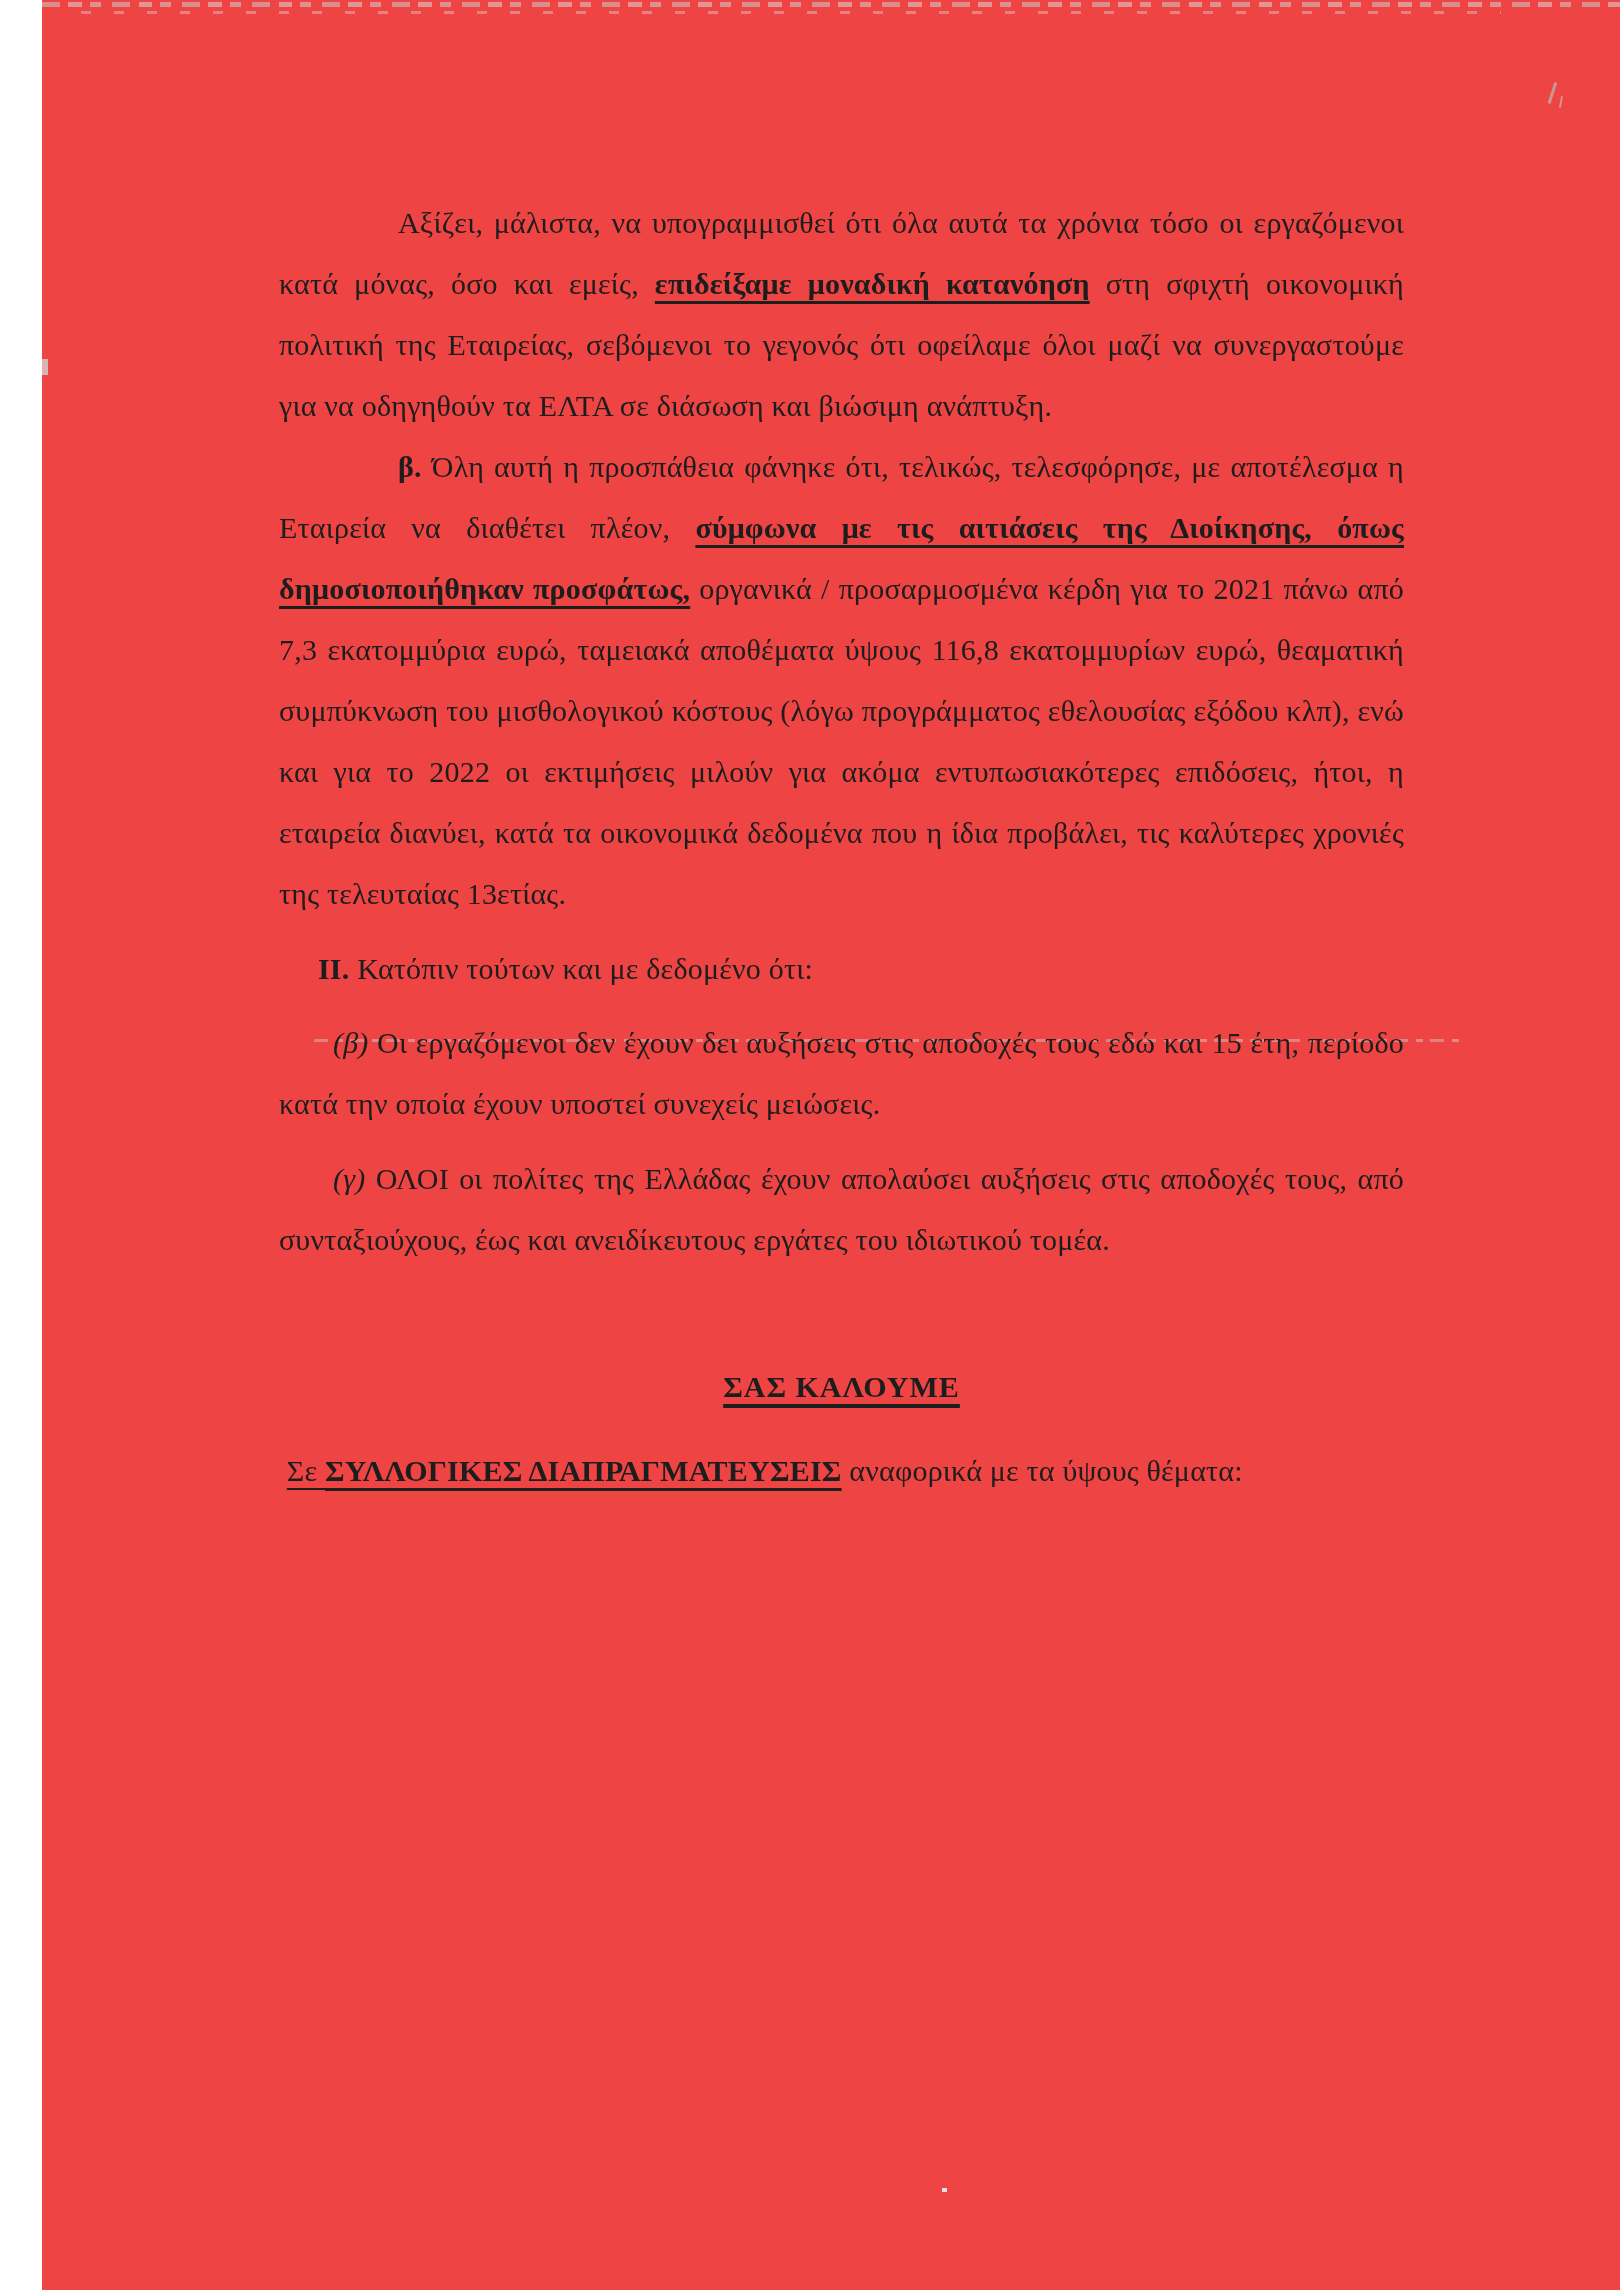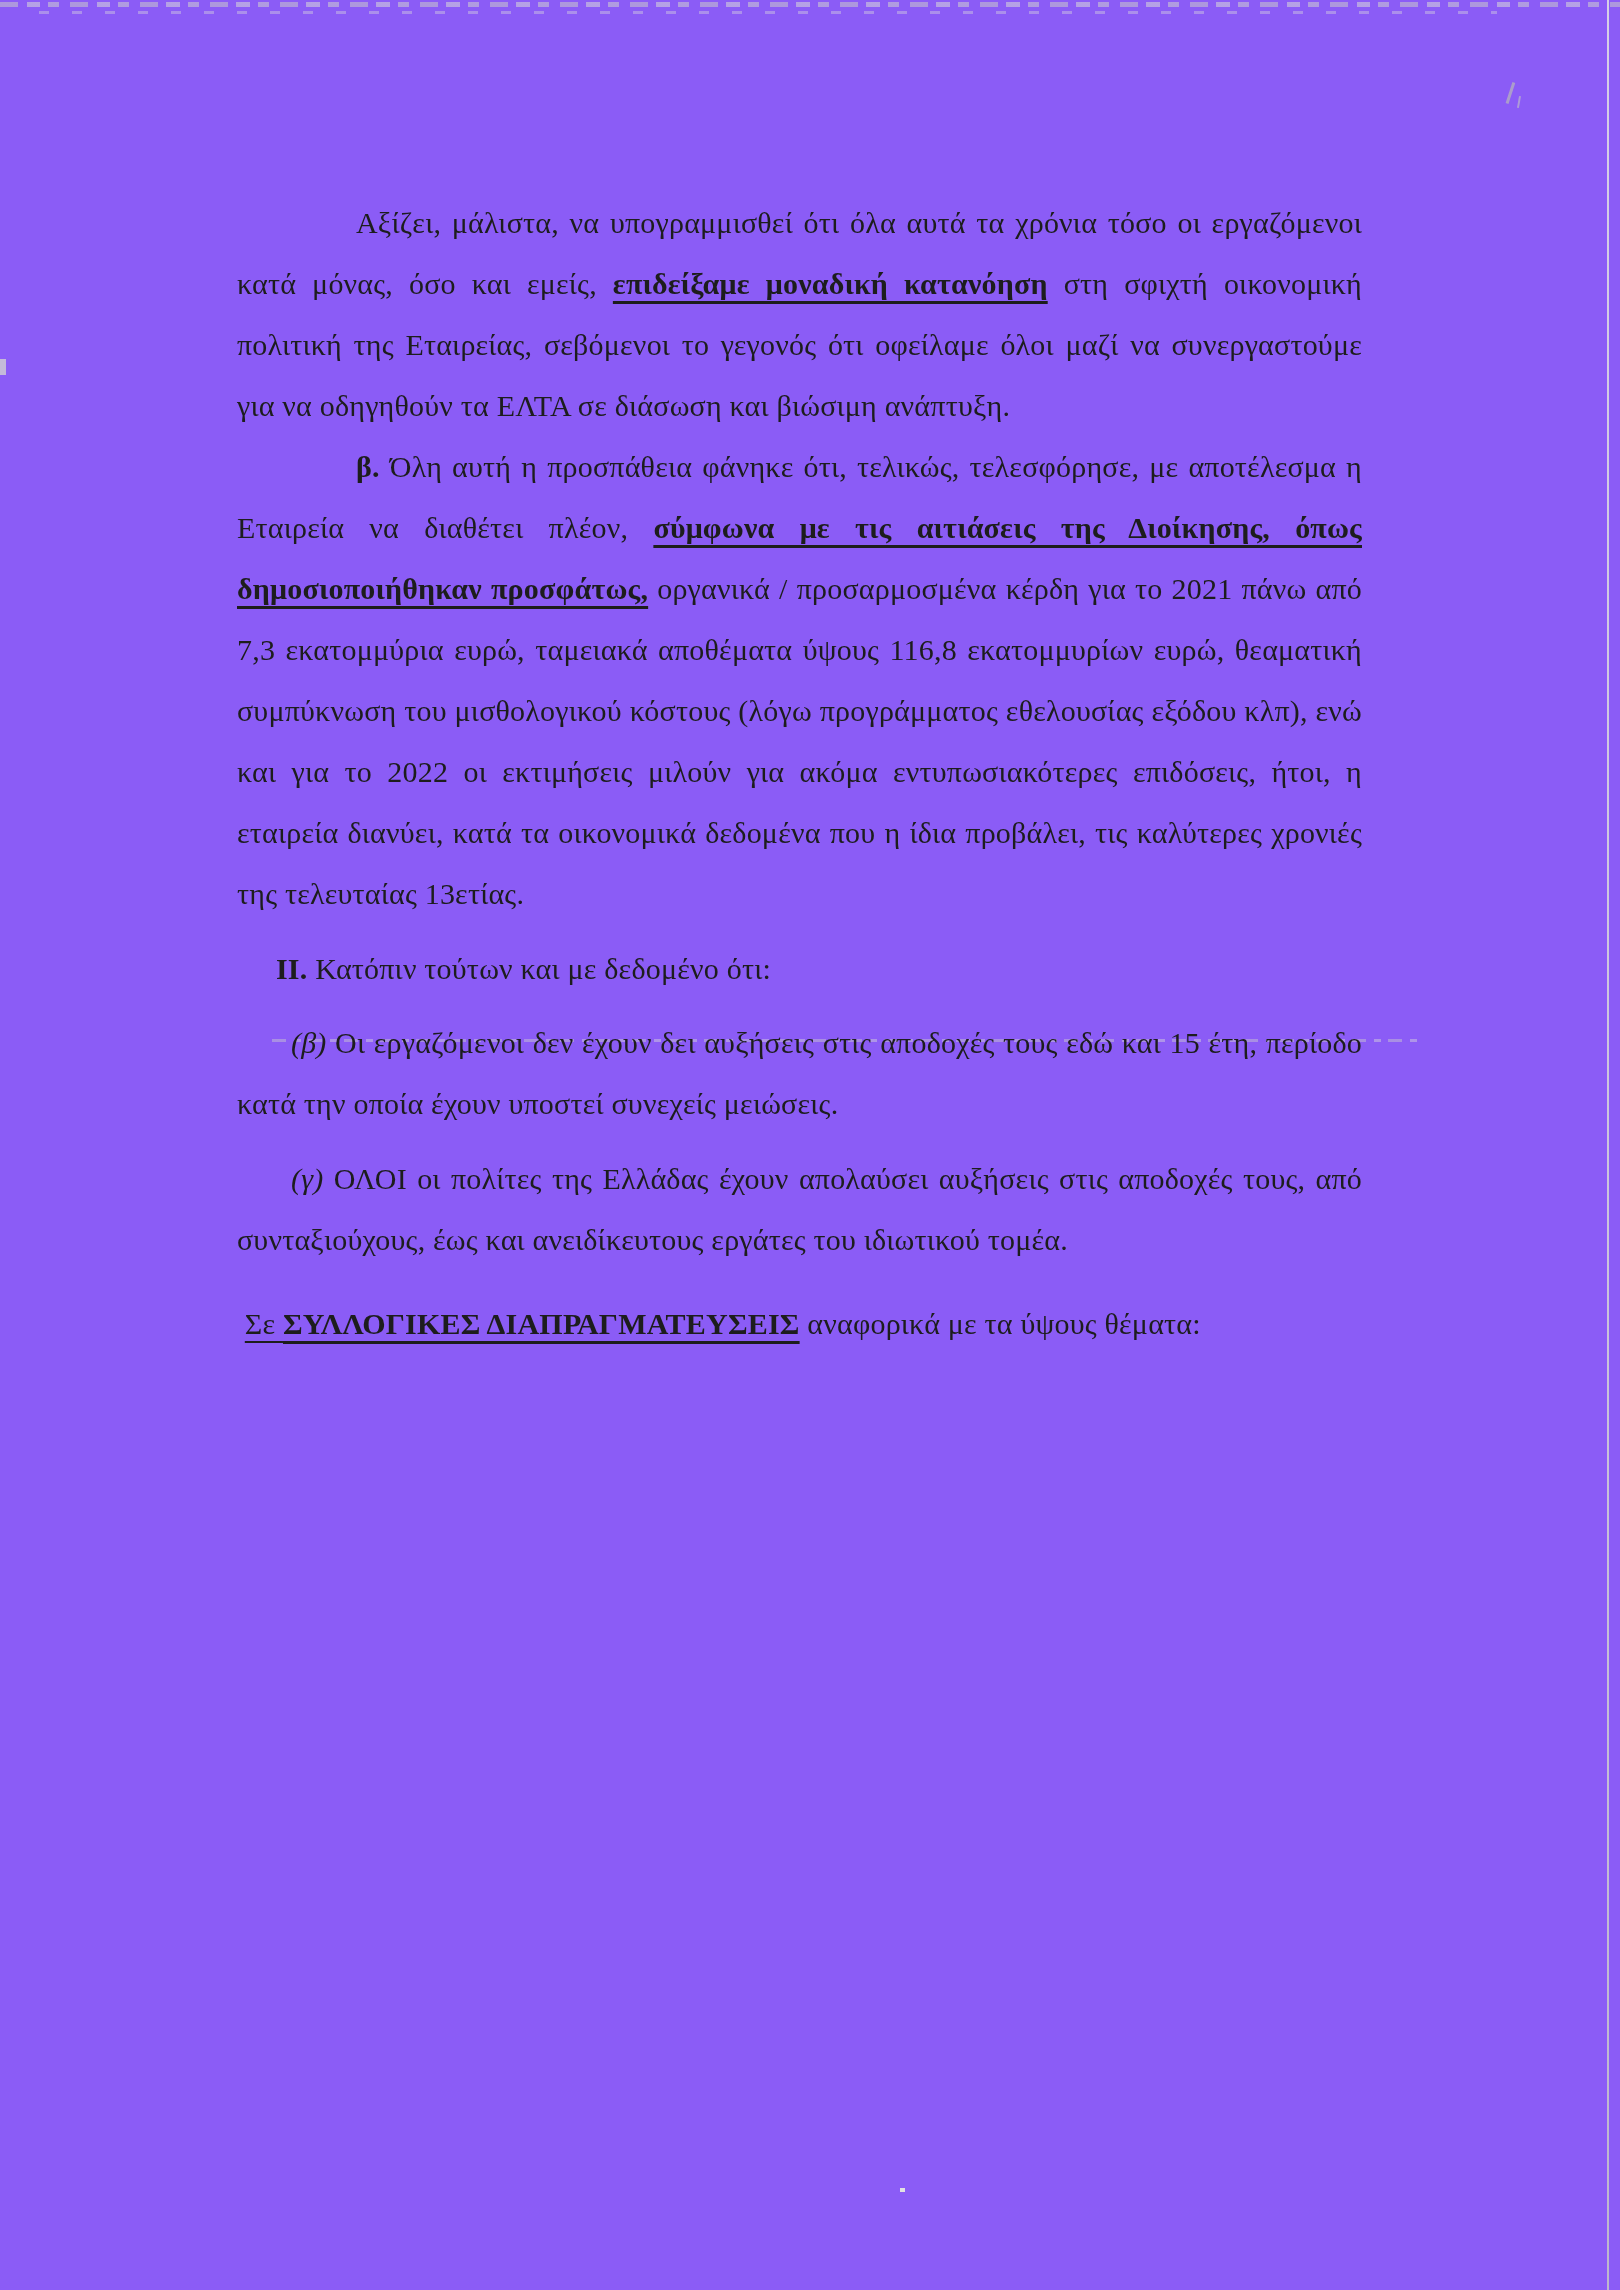--- a/index.html
+++ b/index.html
@@ -11,21 +11,22 @@
     position: relative;
     width: 1620px;
     height: 2291px;
     overflow: hidden;
     font-family: "Liberation Serif", serif;
     color: #1d1d1d;
   }
   .sheet {
     position: absolute;
     inset: 0;
-    background: #8b5cf6;
+    background: #ef4444;
+    margin-left: 42px;
   }
   
   .noise-top {
     position: absolute;
     top: 2px; left: 0;
     width: 100%; height: 4.9px;
     background: repeating-linear-gradient(90deg,
       #c9c9c9 0 17.6px, transparent 17.6px 26.5px,
       #d8d8d8 26.5px 40px, transparent 40px 48px,
       #cfcfcf 48px 59px, transparent 59px 70px);
@@ -163,18 +164,19 @@
 
     <p class="sec"><span class="lead-bold">II.</span><span> Κατόπιν τούτων και με δεδομένο ότι:</span></p>
 
 
     <p class="item"><span class="marker-italic">(β)</span><span> Οι εργαζόμενοι δεν έχουν δει αυξήσεις στις αποδοχές τους εδώ και 15 έτη, περίοδο κατά την οποία έχουν υποστεί συνεχείς μειώσεις.</span></p>
 
     <p class="item"><span class="marker-italic">(γ)</span><span> ΟΛΟΙ οι πολίτες της Ελλάδας έχουν απολαύσει αυξήσεις στις αποδοχές τους, από συνταξιούχους, έως και ανειδίκευτους εργάτες του ιδιωτικού τομέα.</span></p>
 
 
 
+    <p class="call-heading"><span class="emph">ΣΑΣ ΚΑΛΟΥΜΕ</span></p>
 
     <p class="closing"><span class="u-thin">Σε </span><span class="emph">ΣΥΛΛΟΓΙΚΕΣ ΔΙΑΠΡΑΓΜΑΤΕΥΣΕΙΣ</span><span> αναφορικά με τα ύψους θέματα:</span></p>
 
   </div>
 </div>
 
 
 </body></html>

